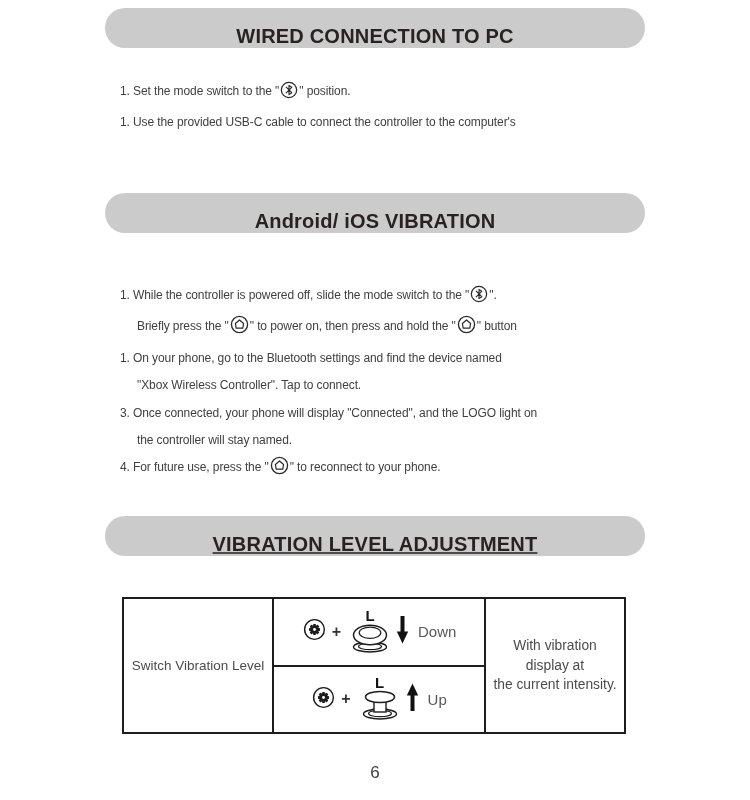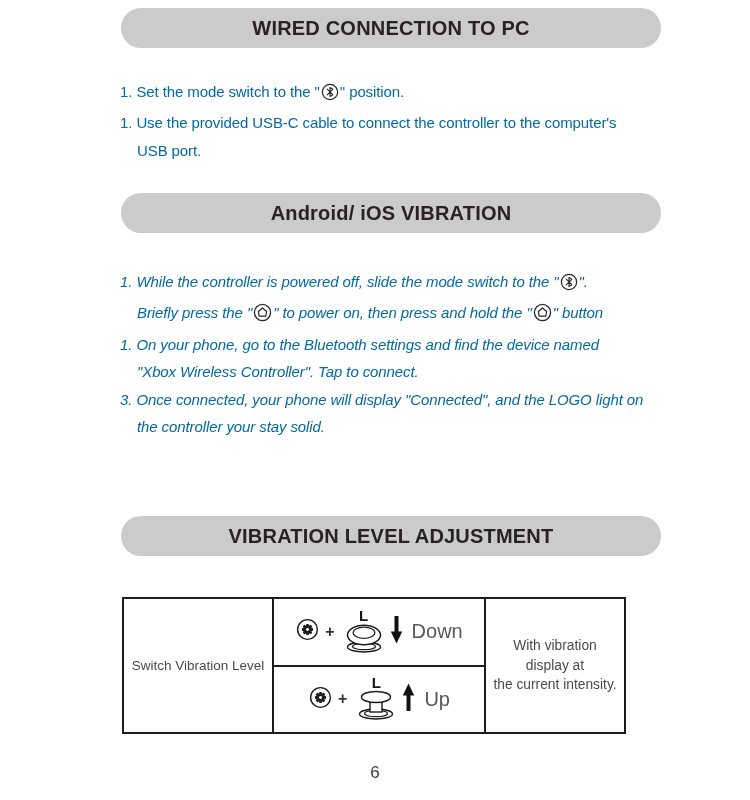--- a/index.html
+++ b/index.html
@@ -1,36 +1,36 @@
 <!DOCTYPE html>
 <html><head>
 <meta charset="utf-8">
 <style>
   html,body { margin:0; padding:0; background:#ffffff; }
   .page {
     position:relative; width:750px; height:800px; background:#ffffff;
     font-family:"Liberation Sans", sans-serif; color:#4b4b4b; overflow:hidden;
   }
   .pill {
-    position:absolute; left:121px; width:540px; height:40px;
+    position:absolute; left:105px; width:540px; height:40px;
     background:#cbcbcb; border-radius:21px;
-    display:flex; align-items:center; justify-content:center;
+    display:flex; align-items:flex-end; justify-content:center;
   }
   .pill .pill-text {
     font-size:20px; font-weight:700; color:#2a2222; letter-spacing:0.2px;
   }
   #pill-wired { top:8px; }
   #pill-android { top:193px; }
-  #pill-vibration { top:516px; }
+  #pill-vibration { top:516px;text-decoration:underline; }
 
   .list { position:absolute; left:120px; right:70px; }
   #list-wired { top:78px; }
-  #list-android { top:268px;font-style:italic; }
+  #list-android { top:282px; }
   .line {
-    line-height:27.4px; font-size:15px; color:#0369a1;
+    line-height:27.4px; font-size:12px; color:#404040;
     white-space:nowrap; letter-spacing:-0.1px;
   }
   .indent { padding-left:17px; }
 
   .ic { display:inline-block; vertical-align:-4px; margin:0 1px; }
 
   .vtable {
     position:absolute; left:122px; top:597px; width:504px; height:137px;
     border:2px solid #1d1d1d; box-sizing:border-box; display:flex; background:#fff;
   }
@@ -43,21 +43,21 @@
     display:flex; flex-direction:column; }
   .midrow { flex:1; display:flex; align-items:center; justify-content:center; }
   .midrow-top { border-bottom:2px solid #1d1d1d; }
   .cell-right {
     flex:1; display:flex; flex-direction:column; align-items:center; justify-content:center;
     font-size:13.8px; line-height:19.5px; color:#4b4b4b; text-align:right;
   }
   .plus { font-size:16px; color:#333; font-weight:600; margin:0 5px; }
   .stickwrap { display:flex; flex-direction:column; align-items:center; }
   .l-label { font-weight:800; font-size:15px; color:#141414; line-height:11px; }
-  .action { font-size:20px; color:#585858; margin-left:8px; }
+  .action { font-size:15px; color:#585858; margin-left:8px; }
   .arrow { margin-left:2px; }
 
   .pagenum {
     position:absolute; left:0; right:0; top:763px; text-align:center;
     font-size:17px; color:#3d3d3d;
   }
 </style>
 </head>
 <body>
 
@@ -68,21 +68,20 @@
   </div>
 
   <div class="list" id="list-wired">
     <div class="line">
       <span>1. Set the mode switch to the "</span><span class="ic"><svg width="18" height="18" viewBox="0 0 20 20">
             <circle cx="10" cy="10" r="8.5" fill="none" stroke="#2a2a2a" stroke-width="1.4"></circle>
             <path d="M6.9 6.9 L13.1 13 L10 15.1 L10 4.9 L13.1 7 L6.9 13.1" fill="none" stroke="#2a2a2a" stroke-width="1.25" stroke-linejoin="round" stroke-linecap="round"></path>
           </svg></span><span>" position.</span>
     </div>
     <div class="line">1. Use the provided USB-C cable to connect the controller to the computer's</div>
-    <div class="line indent">USB port.</div>
   </div>
 
   <div class="pill" id="pill-android">
     <span class="pill-text">Android/ iOS VIBRATION</span>
   </div>
 
   <div class="list" id="list-android">
     <div class="line">
       <span>1. While the controller is powered off, slide the mode switch to the "</span><span class="ic"><svg width="18" height="18" viewBox="0 0 20 20">
             <circle cx="10" cy="10" r="8.5" fill="none" stroke="#2a2a2a" stroke-width="1.4"></circle>
@@ -94,21 +93,27 @@
             <circle cx="10" cy="10" r="8.5" fill="none" stroke="#2a2a2a" stroke-width="1.4"></circle>
             <path d="M5.7 8.9 L10 5.2 L14.3 8.9 L13.5 13.8 L6.5 13.8 Z" fill="none" stroke="#2a2a2a" stroke-width="1.25" stroke-linejoin="round"></path>
           </svg></span><span>" to power on, then press and hold the "</span><span class="ic"><svg width="19" height="19" viewBox="0 0 20 20">
             <circle cx="10" cy="10" r="8.5" fill="none" stroke="#2a2a2a" stroke-width="1.4"></circle>
             <path d="M5.7 8.9 L10 5.2 L14.3 8.9 L13.5 13.8 L6.5 13.8 Z" fill="none" stroke="#2a2a2a" stroke-width="1.25" stroke-linejoin="round"></path>
           </svg></span><span>" button</span>
     </div>
     <div class="line">1. On your phone, go to the Bluetooth settings and find the device named</div>
     <div class="line indent">"Xbox Wireless Controller". Tap to connect.</div>
     <div class="line">3. Once connected, your phone will display "Connected", and the LOGO light on</div>
-    <div class="line indent">the controller your stay solid.</div>
+    <div class="line indent">the controller will stay named.</div>
+    <div class="line">
+      <span>4. For future use, press the "</span><span class="ic"><svg width="19" height="19" viewBox="0 0 20 20">
+            <circle cx="10" cy="10" r="8.5" fill="none" stroke="#2a2a2a" stroke-width="1.4"></circle>
+            <path d="M5.7 8.9 L10 5.2 L14.3 8.9 L13.5 13.8 L6.5 13.8 Z" fill="none" stroke="#2a2a2a" stroke-width="1.25" stroke-linejoin="round"></path>
+          </svg></span><span>"  to reconnect to your phone.</span>
+    </div>
   </div>
 
   <div class="pill" id="pill-vibration">
     <span class="pill-text">VIBRATION LEVEL ADJUSTMENT</span>
   </div>
 
   <div class="vtable">
     <div class="cell-left">Switch Vibration Level</div>
 
     <div class="midcol">

